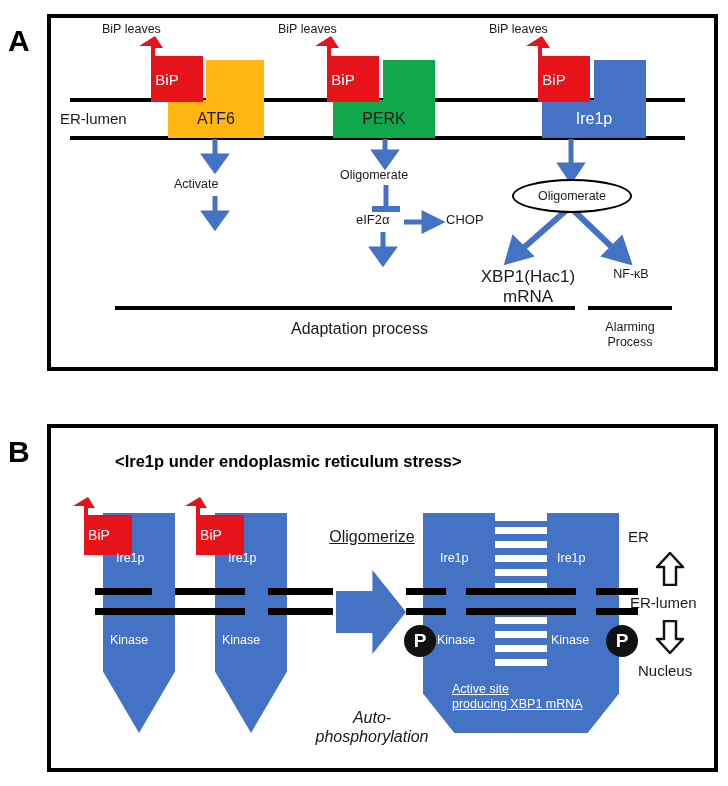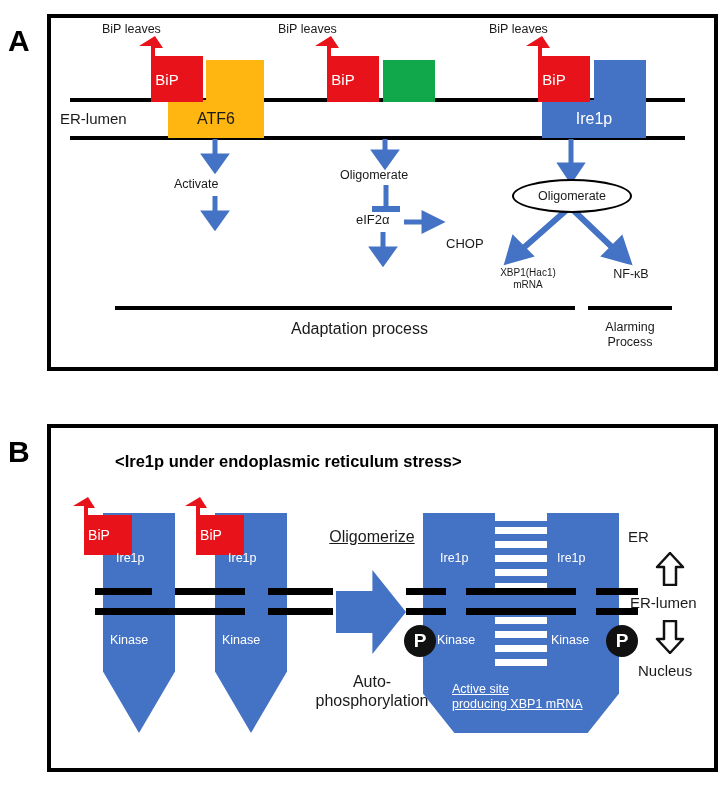--- a/index.html
+++ b/index.html
@@ -267,20 +267,21 @@
   <div class="panel" id="panel-a"></div>
 
   <div class="membrane-line" id="mem-top"></div>
   <div class="membrane-line" id="mem-bottom"></div>
   <div id="er-lumen-label">ER-lumen</div>
 
   <div class="receptor-stem c-atf6" id="atf6-stem"></div>
   <div class="receptor-body c-atf6" id="atf6-body">ATF6</div>
 
   <div class="receptor-stem c-perk" id="perk-stem"></div>
+  <div class="receptor-body c-perk" id="perk-body">PERK</div>
 
   <div class="receptor-stem c-ire1p" id="ire1p-stem"></div>
   <div class="receptor-body c-ire1p" id="ire1p-body">Ire1p</div>
 
   <div class="bip" id="bipA1">
     <svg width="72" height="66" viewBox="0 0 72 66">
       <path d="M20,24 L20,10 L8,10 L24,0 L32,12 L24,12 L24,24 L72,24 L72,66 L20,66 Z" fill="#E8131A"></path>
       <rect x="20" y="20" width="52" height="46" fill="#E8131A"></rect>
     </svg>
     <div class="bip-label">BiP</div>
@@ -319,37 +320,37 @@
 
   <svg class="arrow-svg" style="left:368px; top:185px;" width="36" height="30">
     <path d="M18,0 L18,22" stroke="#4472C4" stroke-width="5" fill="none"></path>
     <path d="M4,24 L32,24" stroke="#4472C4" stroke-width="6" fill="none"></path>
   </svg>
   <div class="txt nowrap" style="left:356px; top:212px; font-size:13px;">eIF2α</div>
 
   <svg class="arrow-svg" style="left:404px; top:212px;" width="38" height="22">
     <path d="M0,10 L22,10 M36,10 L20,2 L20,18 Z" stroke="#4472C4" stroke-width="5" fill="#4472C4"></path>
   </svg>
-  <div class="txt nowrap" style="left:446px; top:212px; font-size:13px;margin-top:24px;">CHOP</div>
+  <div class="txt nowrap" style="left:446px; top:212px; font-size:13px;">CHOP</div>
   <svg class="arrow-svg" style="left:368px; top:232px;" width="30" height="32">
     <path d="M15,0 L15,19 M15,31 L5,17 L25,17 Z" stroke="#4472C4" stroke-width="5" fill="#4472C4"></path>
   </svg>
 
   <svg class="arrow-svg" style="left:556px; top:139px;" width="30" height="42">
     <path d="M15,0 L15,28 M15,41 L5,26 L25,26 Z" stroke="#4472C4" stroke-width="5" fill="#4472C4"></path>
   </svg>
   <div id="oligo-ellipse">Oligomerate</div>
 
   <svg class="arrow-svg" style="left:498px; top:207px;" width="80" height="62">
     <path d="M72,0 L22,44 M10,54 L16,33 L31,48 Z" stroke="#4472C4" stroke-width="6" fill="#4472C4"></path>
   </svg>
   <svg class="arrow-svg" style="left:566px; top:207px;" width="74" height="62">
     <path d="M4,0 L50,44 M62,54 L40,48 L55,33 Z" stroke="#4472C4" stroke-width="6" fill="#4472C4"></path>
   </svg>
-  <div class="txt" style="left:469px; top:267px; width:118px; font-size:10px;">XBP1(Hac1)
+  <div class="txt" style="left:469px; top:267px; width:118px; font-size:17px;">XBP1(Hac1)
 mRNA</div>
   <div class="txt" style="left:592px; top:267px; width:78px; font-size:12.5px;">NF-κB</div>
 
   <div class="process-rule" id="rule-adapt"></div>
   <div class="process-rule" id="rule-alarm"></div>
   <div class="txt nowrap" style="left:291px; top:320px; font-size:16px;">Adaptation process</div>
   <div class="txt" style="left:588px; top:320px; width:84px; font-size:12.5px;">Alarming
 Process</div>
 
   <div class="panel-letter" id="letter-b">B</div>
@@ -381,21 +382,21 @@
 
   <div class="memb-b" style="left:95px;  top:588px; width:57px;"></div>
   <div class="memb-b" style="left:95px;  top:608px; width:57px;"></div>
   <div class="memb-b" style="left:175px; top:588px; width:70px;"></div>
   <div class="memb-b" style="left:152px; top:608px; width:93px;"></div>
   <div class="memb-b" style="left:268px; top:588px; width:65px;"></div>
   <div class="memb-b" style="left:268px; top:608px; width:65px;"></div>
 
   <div id="block-arrow"></div>
   <div class="b-caption" style="left:316px; top:527px; width:112px;text-decoration:underline;">Oligomerize</div>
-  <div class="b-caption" style="left:310px; top:672px; width:124px;">Auto-
+  <div class="b-caption" style="left:310px; top:708px; width:124px;font-style:italic;">Auto-
 phosphorylation</div>
 
   <div id="dimer"></div>
 
   <div class="dimer-gap" style="left:495px; top:513px; width:52px; height:8px;"></div>
   <div class="rna-rung" style="left:495px; top:527px; width:52px;"></div>
   <div class="rna-rung" style="left:495px; top:541px; width:52px;"></div>
   <div class="rna-rung" style="left:495px; top:555px; width:52px;"></div>
   <div class="rna-rung" style="left:495px; top:569px; width:52px;"></div>
   <div class="rna-rung" style="left:495px; top:583px; width:52px;"></div>

